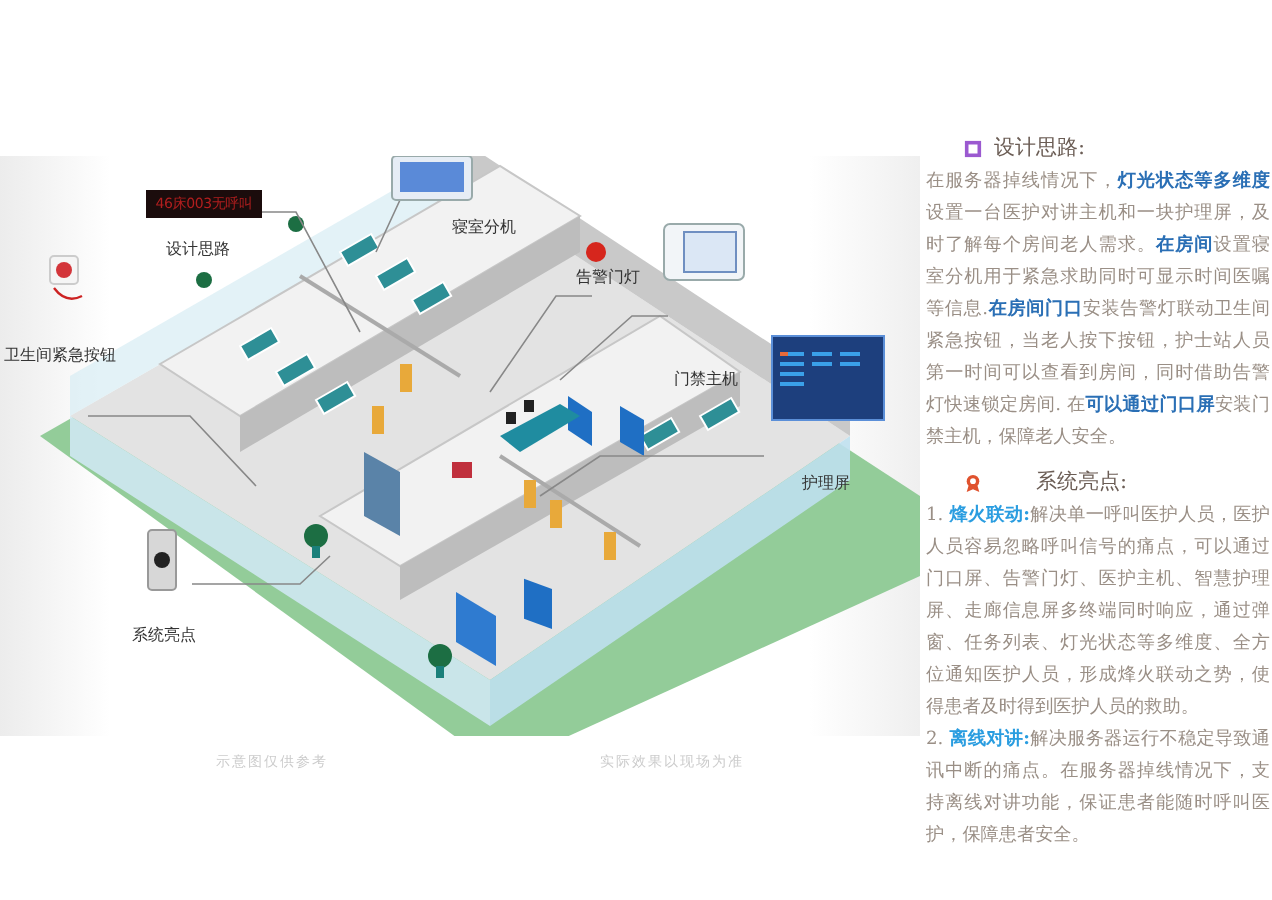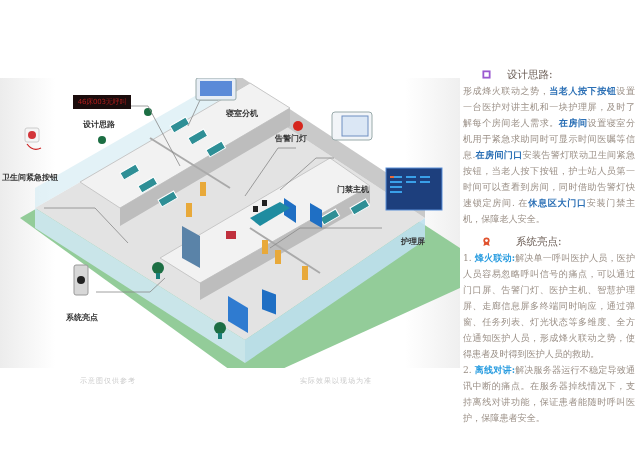--- a/index.html
+++ b/index.html
@@ -4,25 +4,25 @@
 <style>
   * { box-sizing: border-box; margin: 0; padding: 0; }
   html, body { width: 636px; height: 450px; background: #ffffff; overflow: hidden; }
   body { position: relative; font-family: "DejaVu Sans", "Liberation Sans", sans-serif; }
 
   .diagram { position: absolute; left: 0; top: 78px; width: 460px; height: 290px;
     background: linear-gradient(90deg, #ececec 0%, #ffffff 12%, #ffffff 88%, #efefef 100%); overflow: hidden; }
 
   .floor-svg { position: absolute; left: 0; top: 0; }
 
-  .callout-label { position: absolute; font-size: 8px; color: #333; white-space: nowrap; font-weight: bold; }
+  .callout-label { position: absolute; font-size: 8px; color: #333; white-space: nowrap; }
 
   .text-panel { position: absolute; left: 463px; top: 66px; width: 172px;
     font-family: "DejaVu Serif", "Liberation Serif", serif; font-size: 9.1px; line-height: 16px; color: #9a8f86; }
-  .sec-title { display: flex; align-items: center; gap: 16px; font-size: 10.5px; color: #6b5d55; margin-bottom: 1px; padding-left: 19px; }
+  .sec-title { display: flex; align-items: center; gap: 6px; font-size: 10.5px; color: #6b5d55; margin-bottom: 1px; padding-left: 19px; }
   .sec-title .ico { width: 9px; height: 9px; display: inline-block; }
   .para { text-align: justify; }
   .hl { color: #2a6fb5; font-weight: bold; }
   .hl2 { color: #2a9de0; font-weight: bold; }
   .gap { height: 6px; }
 
   .caption-faint { position: absolute; font-size: 7px; color: #ccc; letter-spacing: 1px; }
 </style>
 </head>
 <body>
@@ -138,48 +138,48 @@
 
     <rect x="74" y="187" width="14" height="30" rx="2" fill="#d7d7d7" stroke="#999"></rect>
     <circle cx="81" cy="202" r="4" fill="#222"></circle>
   </svg>
 
   <div style="position:absolute;left:74px;top:19px;width:56px;font-size:7px;color:#b21e1e;text-align:center;letter-spacing:-0.2px;">46床003无呼叫</div>
 
   <div class="callout-label" style="left:83px;top:41px;">设计思路</div>
   <div class="callout-label" style="left:2px;top:94px;">卫生间紧急按钮</div>
   <div class="callout-label" style="left:226px;top:30px;">寝室分机</div>
-  <div class="callout-label" style="left:275px;top:55px;">告警门灯</div>
+  <div class="callout-label" style="left:288px;top:55px;">告警门灯</div>
   <div class="callout-label" style="left:337px;top:106px;">门禁主机</div>
   <div class="callout-label" style="left:401px;top:158px;">护理屏</div>
   <div class="callout-label" style="left:66px;top:234px;">系统亮点</div>
 </div>
 
-<div class="caption-faint" style="left:80px;top:376px;">示意图仅供参考</div>
+<div class="caption-faint" style="left:108px;top:376px;">示意图仅供参考</div>
 <div class="caption-faint" style="left:300px;top:376px;">实际效果以现场为准</div>
 
 <div class="text-panel">
   <div class="sec-title">
     <svg class="ico" viewBox="0 0 10 10">
       <rect x="0.5" y="0.5" width="9" height="9" fill="#9b59d0"></rect>
       <rect x="2.5" y="2.5" width="5" height="5" fill="#fff"></rect>
     </svg>
     <span>设计思路:</span>
   </div>
   <div class="para">
-    <span>形成烽火联动之势，</span><span class="hl">当老人按下按钮</span><span>设置一台医护对讲主机和一块护理屏，及时了解每个房间老人需求。</span><span class="hl">在房间</span><span>设置寝室分机用于紧急求助同时可显示时间医嘱等信息.</span><span class="hl">在房间门口</span><span>安装告警灯联动卫生间紧急按钮，当老人按下按钮，护士站人员第一时间可以查看到房间，同时借助告警灯快速锁定房间. 在</span><span class="hl">休息区大门口</span><span>安装门禁主机，保障老人安全。</span>
+    <span>在服务器掉线情况下，</span><span class="hl">灯光状态等多维度</span><span>设置一台医护对讲主机和一块护理屏，及时了解每个房间老人需求。</span><span class="hl">在房间</span><span>设置寝室分机用于紧急求助同时可显示时间医嘱等信息.</span><span class="hl">在房间门口</span><span>安装告警灯联动卫生间紧急按钮，当老人按下按钮，护士站人员第一时间可以查看到房间，同时借助告警灯快速锁定房间. 在</span><span class="hl">可以通过门口屏</span><span>安装门禁主机，保障老人安全。</span>
   </div>
   <div class="gap"></div>
   <div class="sec-title">
     <svg class="ico" viewBox="0 0 10 10">
       <circle cx="5" cy="4" r="3.5" fill="#e0522e"></circle>
       <circle cx="5" cy="4" r="1.6" fill="#fff"></circle>
       <polygon points="2.5,6.5 1.5,10 5,8.5 8.5,10 7.5,6.5" fill="#e0522e"></polygon>
     </svg>
-    <span style="margin-left:9px">系统亮点:</span>
+    <span style="margin-left:21px">系统亮点:</span>
   </div>
   <div class="para">
     <span>1.</span>
     <span class="hl2">烽火联动:</span><span>解决单一呼叫医护人员，医护人员容易忽略呼叫信号的痛点，可以通过门口屏、告警门灯、医护主机、智慧护理屏、走廊信息屏多终端同时响应，通过弹窗、任务列表、灯光状态等多维度、全方位通知医护人员，形成烽火联动之势，使得患者及时得到医护人员的救助。</span>
   </div>
   <div class="para">
     <span>2.</span>
     <span class="hl2">离线对讲:</span><span>解决服务器运行不稳定导致通讯中断的痛点。在服务器掉线情况下，支持离线对讲功能，保证患者能随时呼叫医护，保障患者安全。</span>
   </div>
 </div>

